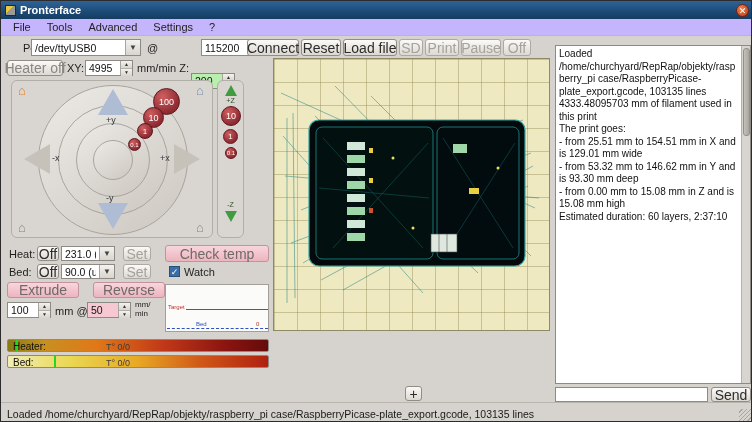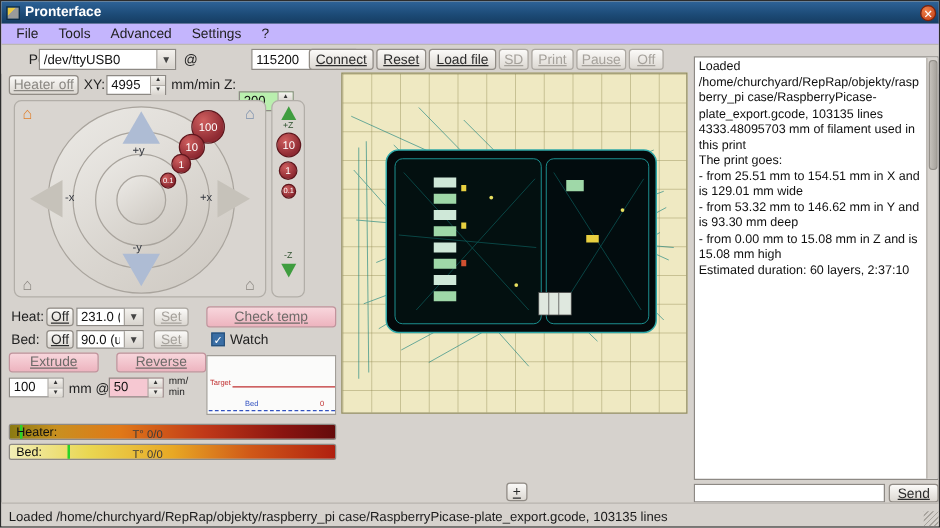--- a/index.html
+++ b/index.html
@@ -13,21 +13,21 @@
   .titlebar { left:0; top:0; width:752px; height:18px; background:linear-gradient(180deg,#2e6398,#1c4a76 60%,#163c61); display:flex; align-items:center; padding:0 4px; }
   .titlebar .title { color:#fff; font-weight:bold; font-size:11px; margin-left:4px; }
   .app-icon { width:11px; height:11px; background:linear-gradient(135deg,#e8c840 40%,#9a9a9a 40%); border:1px solid #0e2c48; }
   .close-btn { position:absolute; right:4px; top:3px; width:13px; height:13px; border-radius:50%; background:radial-gradient(circle at 35% 30%,#f08048,#c03c14); color:#fff; font-size:9px; line-height:12px; text-align:center; border:1px solid #7c2008; }
 
   .menubar { left:0; top:18px; width:752px; height:17px; background:#c4b5fd; border-bottom:1px solid #bcb8b2; display:flex; align-items:center; padding-left:4px; }
   .menu-item { font-size:11px; color:#1f1f1f; padding:1px 8px; }
 
   .toolbar { left:0; top:35px; width:752px; height:23px; background:#d6d2cd; }
 
-  .btn { display:flex; align-items:center; justify-content:center; font-size:11px; color:#2c2c2c; background:linear-gradient(#fbfaf8,#dcd8d2); border:1px solid #918c86; border-radius:3px; white-space:nowrap;text-decoration:underline; }
+  .btn { display:flex; align-items:center; justify-content:center; font-size:14px; color:#2c2c2c; background:linear-gradient(#fbfaf8,#dcd8d2); border:1px solid #918c86; border-radius:3px; white-space:nowrap; }
   .btn.disabled { color:#a5a19b; border-color:#aca8a2; }
   .btn.pink { background:linear-gradient(#f8d6dc,#edb4bf); border-color:#c2939c; color:#6d6a68; }
   .btn.gray-text { color:#8a8782; }
 
   .combo { display:flex; background:#fff; border:1px solid #8d8984; }
   .combo input { flex:1; min-width:0; border:none; outline:none; font-family:"Liberation Sans",sans-serif; font-size:10.5px; padding:0 3px; background:transparent; color:#111; }
   .combo .drop { width:15px; background:linear-gradient(#f4f2ee,#d8d4ce); border-left:1px solid #a8a49e; font-size:8px; color:#444; display:flex; align-items:center; justify-content:center; }
 
   .spin { display:flex; background:#fff; border:1px solid #8d8984; }
   .spin input { flex:1; min-width:0; border:none; outline:none; font-family:"Liberation Sans",sans-serif; font-size:10.5px; padding:0 3px; background:transparent; color:#111; }

